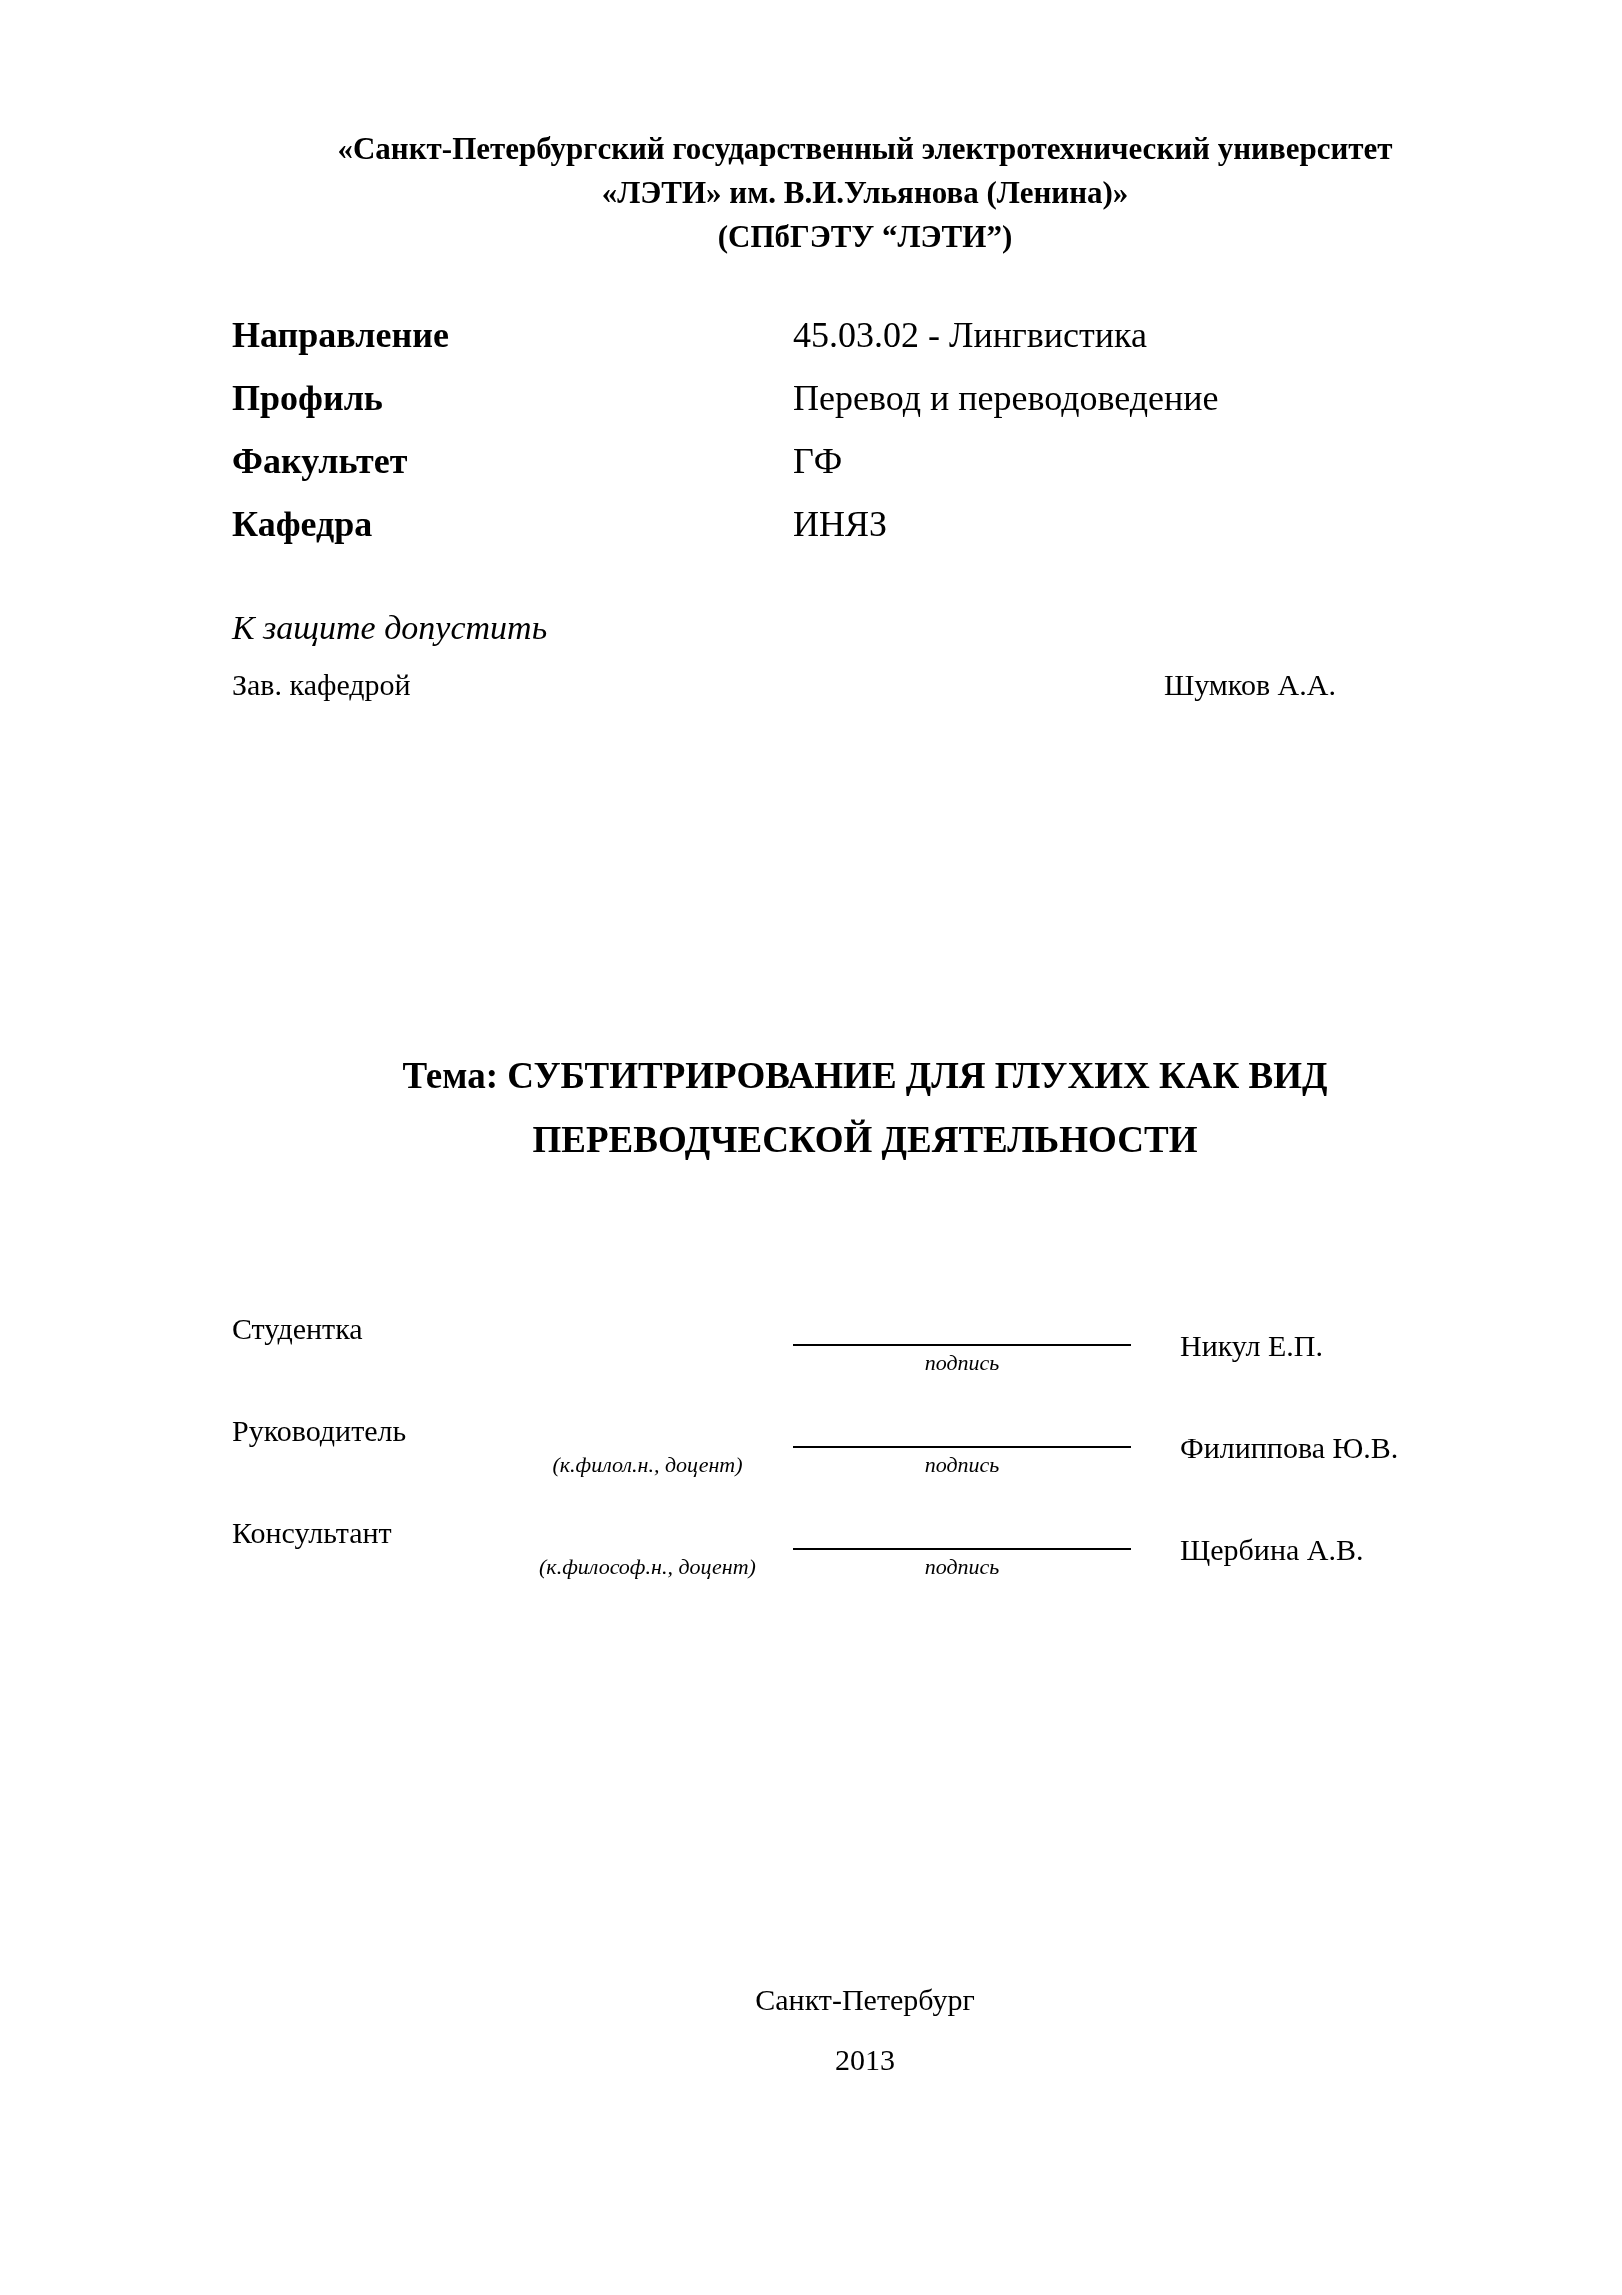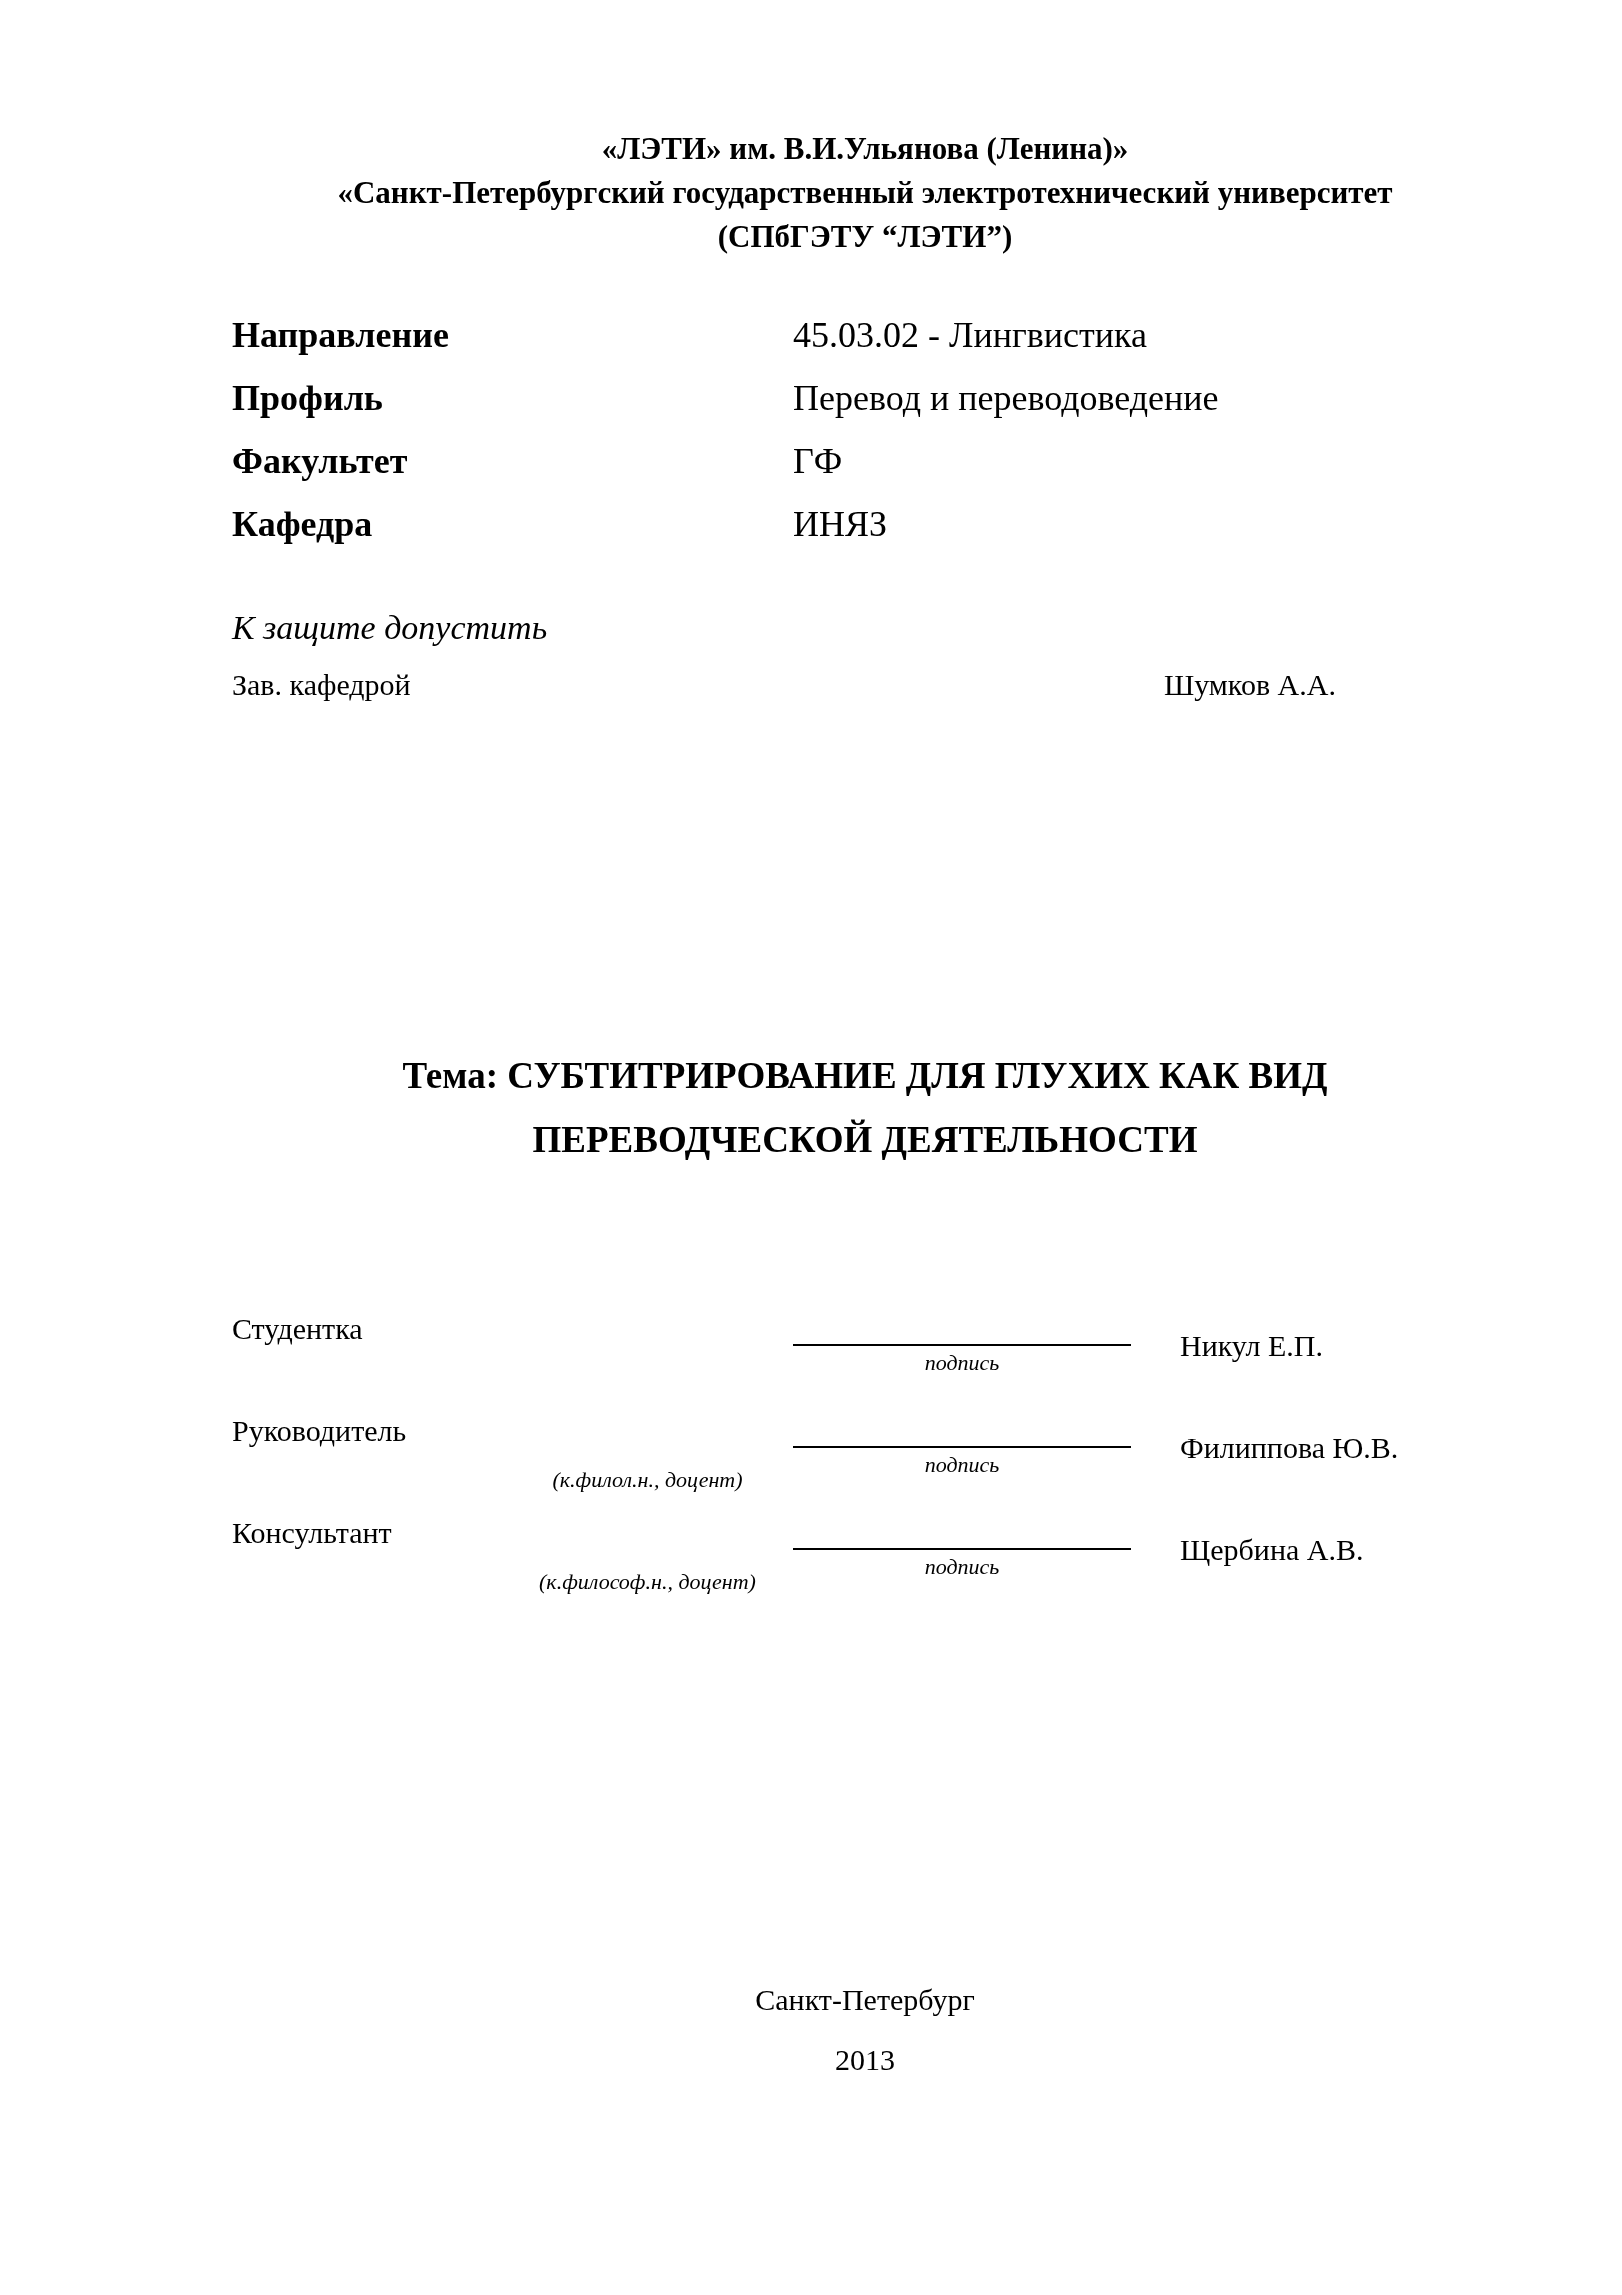--- a/index.html
+++ b/index.html
@@ -95,21 +95,20 @@
   }
   .sig-degree {
     position: absolute;
     left: 290px;
     top: 44px;
     width: 251px;
     text-align: center;
     font-style: italic;
     font-size: 22px;
     line-height: 27px;
-    margin-top: 15px;
   }
   .sig-line {
     position: absolute;
     left: 561px;
     top: 14px;
     width: 338px;
     height: 25px;
     border-bottom: 2.4px solid #000000;
   }
   .sig-caption {
@@ -136,22 +135,22 @@
     font-size: 30px;
     line-height: 60px;
   }
 </style>
 </head>
 <body>
 
 <div class="page">
 
   <div class="block header">
+    <div>«Санкт-Петербургский государственный электротехнический университет</div>
     <div>«ЛЭТИ» им. В.И.Ульянова (Ленина)»</div>
-    <div>«Санкт-Петербургский государственный электротехнический университет</div>
     <div>(СПбГЭТУ “ЛЭТИ”)</div>
   </div>
 
   <div class="block info">
     <div class="info-row">
       <span class="info-label">Направление</span><span class="info-value">45.03.02 - Лингвистика</span>
     </div>
     <div class="info-row">
       <span class="info-label">Профиль</span><span class="info-value">Перевод и переводоведение</span>
     </div>

